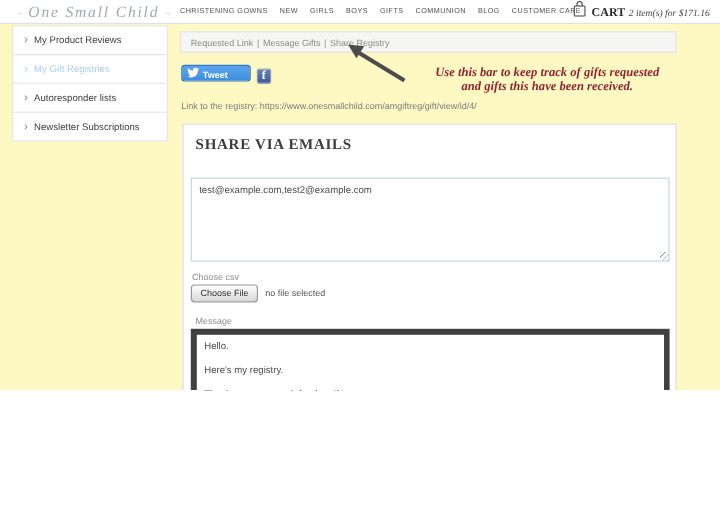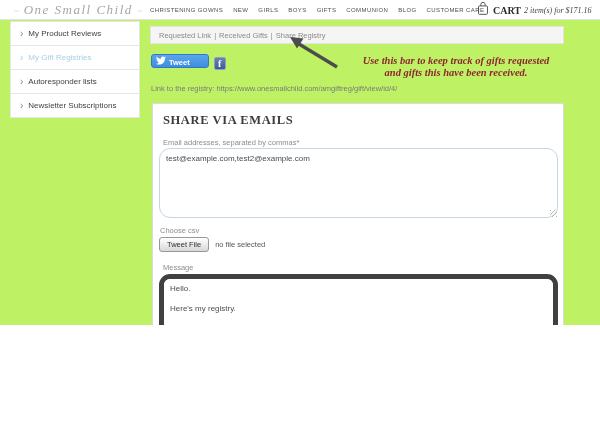--- a/index.html
+++ b/index.html
@@ -1,17 +1,17 @@
 <!DOCTYPE html>
 <html><head>
 <meta charset="utf-8">
 <style>
   * { box-sizing: border-box; margin: 0; padding: 0; }
   html,body { margin:0; background:#fff; }
-  .page { position:relative; width:600px; height:325px; background:#bef264; overflow:hidden;
+  .page { position:relative; width:600px; height:325px; background:#fef9c3; overflow:hidden;
           font-family:"Liberation Sans", sans-serif; }
 
   
   .hdr { position:absolute; top:0; left:0; right:0; height:20px; background:#fff;
          border-bottom:1px solid #e2e2e2; }
   .logo { position:absolute; left:14px; top:2px; font-family:"Liberation Serif", serif;
           font-style:italic; font-size:13px; color:#a1a7ac; letter-spacing:1.5px; white-space:nowrap; }
   .flourish { color:#c9cdd0; font-size:9px; letter-spacing:0; }
   .nav { position:absolute; left:150px; top:0; height:20px; display:flex; align-items:center;
          gap:10px; font-size:6px; letter-spacing:.4px; color:#4f4f4f; white-space:nowrap; }
@@ -59,21 +59,21 @@
   .card { position:absolute; left:152px; top:103px; width:412px; height:256px;
           border:1px solid #dadada; background:#fff; }
   .card h2 { position:absolute; left:10px; top:9px; font-family:"Liberation Serif", serif;
              font-weight:bold; font-size:12.5px; color:#3c3c3c; letter-spacing:.6px; }
   .field-label { position:absolute; font-size:7.5px; color:#8d8d8d; }
   .lbl-email { left:10px; top:34px; }
   .lbl-import { left:7px; top:122px; }
   .lbl-msg { left:10px; top:159px; }
   textarea { position:absolute; left:6px; width:399px; resize:none; outline:none;
              font-family:"Liberation Sans", sans-serif; font-size:8px; color:#4c4c4c;
-             padding:5px 6px; background:#fff;border-radius:11px; }
+             padding:5px 6px; background:#fff; }
   .email-ta { top:44px; height:70px; border:1px solid #c6d7e2; }
   .msg-ta   { top:170px; height:68px; border:5px solid #404040; line-height:10px; white-space:pre-wrap; }
   .grip { position:absolute; width:7px; height:7px; pointer-events:none;
           background:repeating-linear-gradient(-45deg,#b5b5b5 0 1px,transparent 1px 3px); }
   .grip-email { left:397px; top:106px; }
   .grip-msg   { left:397px; top:230px; }
   .file-row { position:absolute; left:6px; top:133px; display:flex; align-items:center; }
   .choose-btn { font-size:7.5px; color:#2e2e2e; background:linear-gradient(#ffffff,#d8d8d8);
                 border:1px solid #989898; border-radius:3px; padding:2px 7px; cursor:pointer; }
   .no-file { font-size:7.5px; color:#555; margin-left:6px; }
@@ -139,21 +139,21 @@
     </div>
     <div class="side-item">
       <span class="chev">›</span>
       <span>Newsletter Subscriptions</span>
     </div>
   </div>
 
   <div class="regbar">
     <span class="tab">Requested Link</span>
     <span class="sep">|</span>
-    <span class="tab">Received Gifts</span>
+    <span class="tab">Message Gifts</span>
     <span class="sep">|</span>
     <span class="tab">Share Registry</span>
   </div>
 
   <svg class="arrow-svg" width="54" height="36" viewBox="0 0 54 36">
     <line x1="50" y1="32" x2="12" y2="9" stroke="#4c4c4c" stroke-width="3.4"></line>
     <polygon points="3,2 16.5,3.5 10,13.5" fill="#4c4c4c"></polygon>
   </svg>
   <div class="red-note">
     <div>Use this bar to keep track of gifts requested</div>
@@ -174,26 +174,25 @@
     </div>
   </div>
 
   <div class="reg-link">
     <span>Link to the registry:</span>
     <a href="#">https://www.onesmallchild.com/amgiftreg/gift/view/id/4/</a>
   </div>
 
   <div class="card">
     <h2>SHARE VIA EMAILS</h2>
-    <div class="field-label lbl-email">Email addresses, separated by commas*</div>
     <textarea class="email-ta" spellcheck="false" style="">test@example.com,test2@example.com</textarea>
     <div class="grip grip-email"></div>
     <div class="field-label lbl-import">Choose csv</div>
     <div class="file-row">
-      <span class="choose-btn">Tweet File</span>
+      <span class="choose-btn">Choose File</span>
       <span class="no-file">no file selected</span>
     </div>
     <div class="field-label lbl-msg">Message</div>
     <textarea class="msg-ta" spellcheck="false" style="">Hello.
 
 Here's my registry.
 
 Thank you very much for the gifts.</textarea>
     <div class="grip grip-msg"></div>
   </div>

